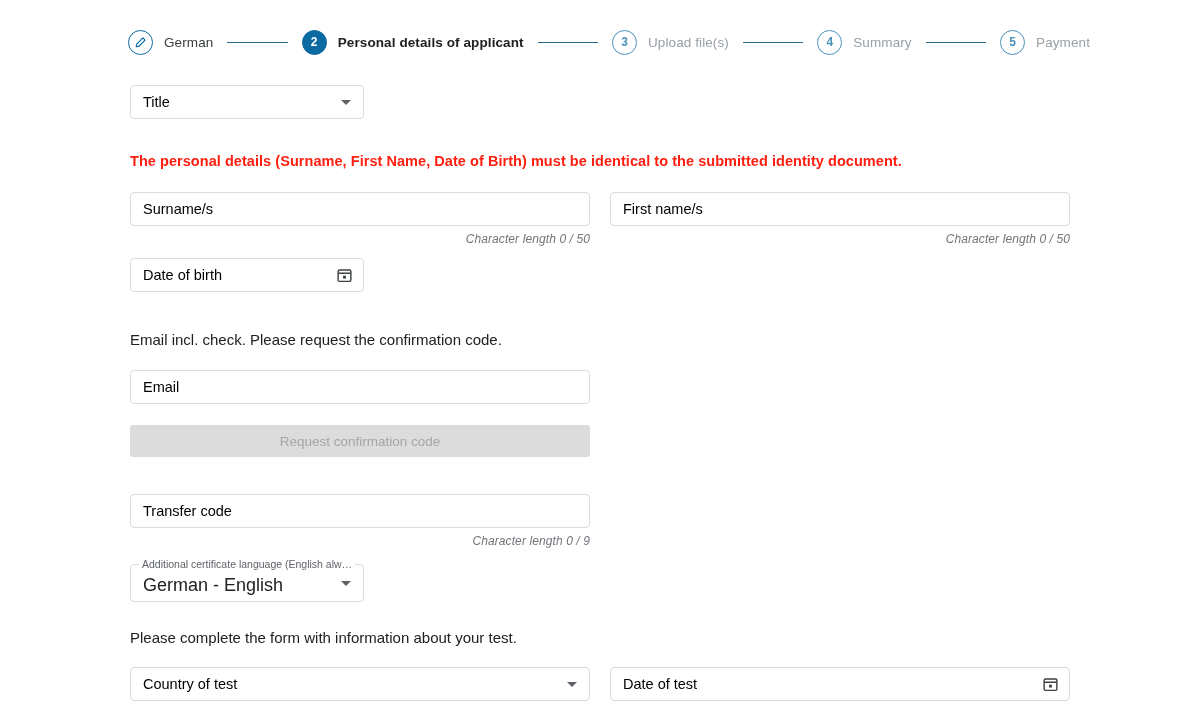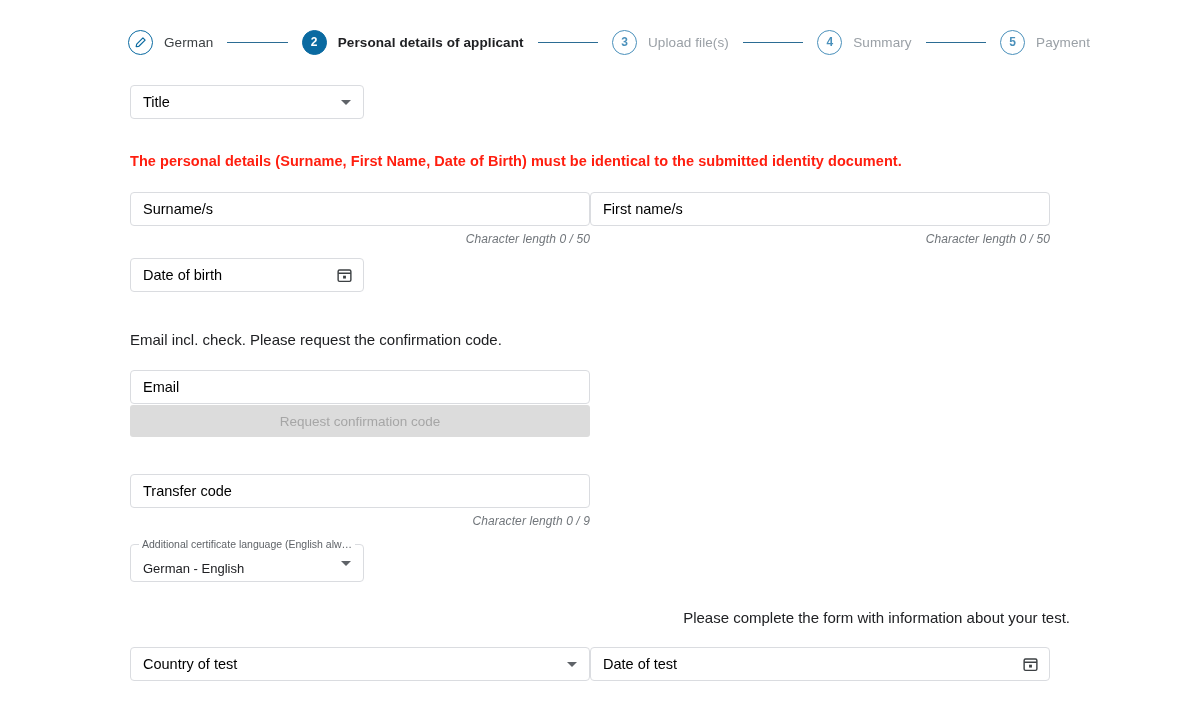--- a/index.html
+++ b/index.html
@@ -58,21 +58,21 @@
     background: #2b6c94;
     margin: 0 14px;
     min-width: 20px;
   }
 
   
   .form {
     padding: 0 130px;
     position: relative;
   }
-  .row { display: flex; }
+  .row { display: flex; gap: 20px; }
   .col { width: 460px; }
 
   .control {
     width: 100%;
     height: 34px;
     border: 1px solid #dadce0;
     border-radius: 4px;
     background: #fff;
     display: flex;
     align-items: center;
@@ -167,21 +167,21 @@
     top: -7px; left: 8px;
     background: #fff;
     padding: 0 3px;
     font-size: 10.5px;
     color: #5f6368;
     white-space: nowrap;
     max-width: 220px;
     overflow: hidden;
   }
   .outlined .value {
-    font-size: 13px;
+    font-size: 18px;
     color: #202124;
   }
 
   .btn {
     border: none;
     border-radius: 2px;
     background: #15699e;
     color: #ffffff;
     font-size: 13px;
     font-weight: 700;
@@ -303,21 +303,21 @@
   </div>
 
   <div style="margin-top:16px;">
     <div class="outlined">
       <span class="float-label">Additional certificate language (English alw…</span>
       <span class="value">German - English</span>
       <span class="caret"></span>
     </div>
   </div>
 
-  <div class="section-text" style="margin-top:27px;text-align:right;">Please complete the form with information about your test.</div>
+  <div class="section-text" style="margin-top:27px;">Please complete the form with information about your test.</div>
 
   <div class="row" style="margin-top:21px;">
     <div class="col">
       <div class="control">
         <span class="ph">Country of test</span>
         <span class="caret"></span>
       </div>
     </div>
     <div class="col">
       <div class="control">

